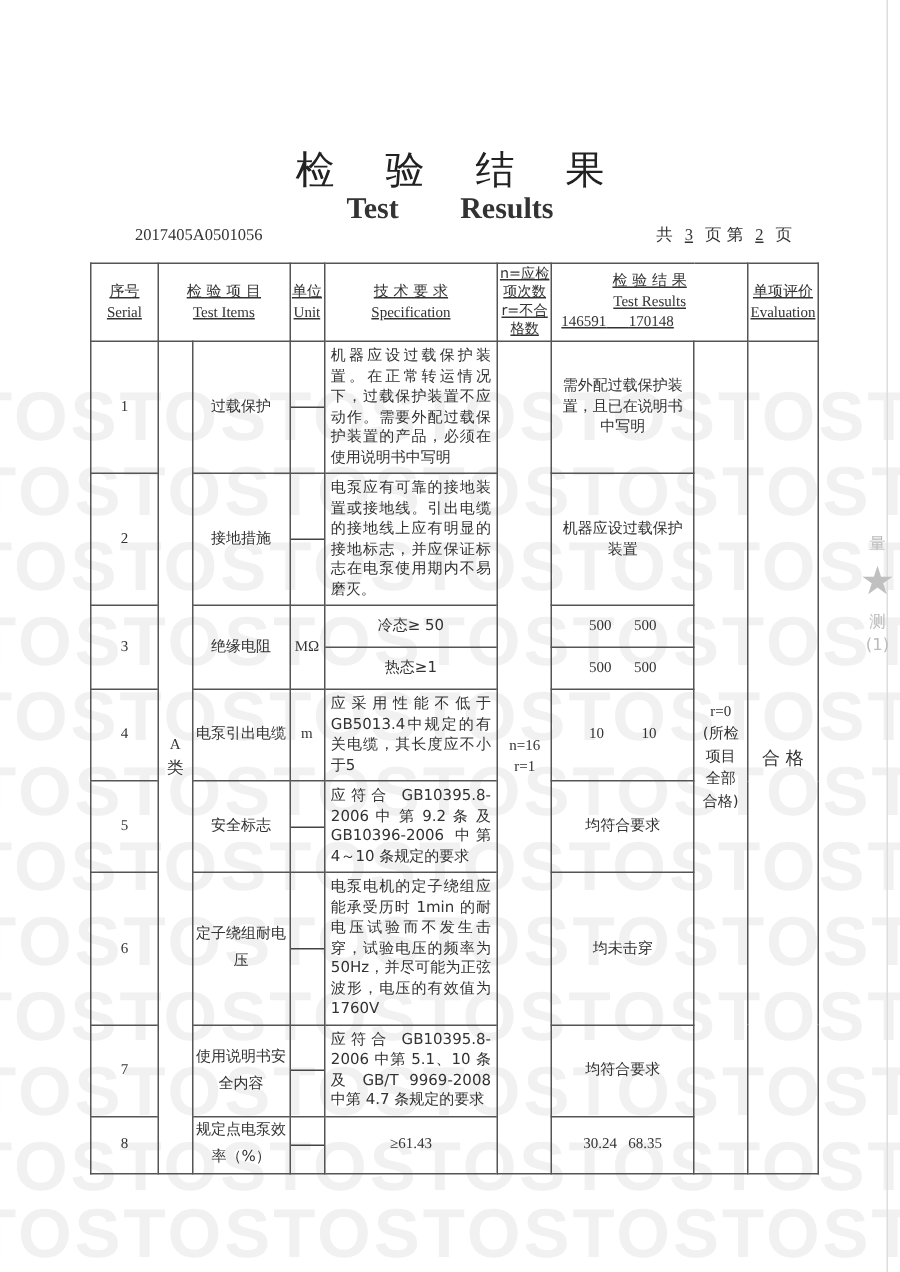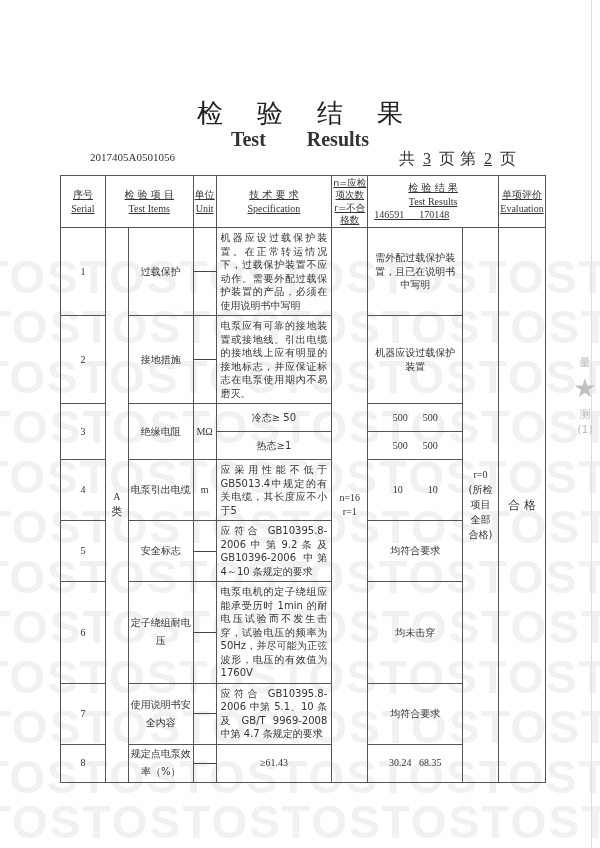--- a/index.html
+++ b/index.html
@@ -24,21 +24,21 @@
   .title-en {
     position:absolute; top:128px; left:0; width:600px; text-align:center;
     font-size:20px; font-weight:bold; color:#333; font-family:"Liberation Serif", serif;
     word-spacing:36px;
   }
   .report-no {
     position:absolute; top:151px; left:90px; font-size:11px; color:#333;
     font-family:"Liberation Serif", serif;
   }
   .page-info {
-    position:absolute; top:149px; right:84px; font-size:16px; color:#333;
+    position:absolute; top:149px; right:72px; font-size:11px; color:#333;
     font-family:"DejaVu Sans", sans-serif;
     text-align:right;
   }
   .page-info u { text-decoration:underline; padding:0 8px; font-family:"Liberation Serif", serif; }
   table.results {
     position:absolute; top:175px; left:60px; width:486px; border-collapse:collapse;
     font-size:10px; color:#333; background:transparent;
     border:1.6px solid #333;
   }
   table.results td, table.results th {

